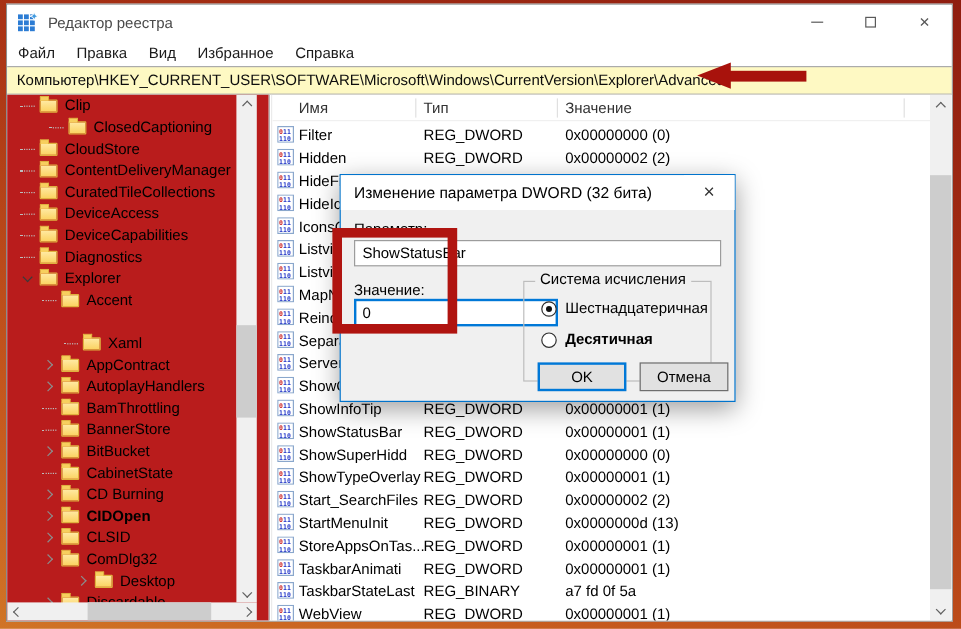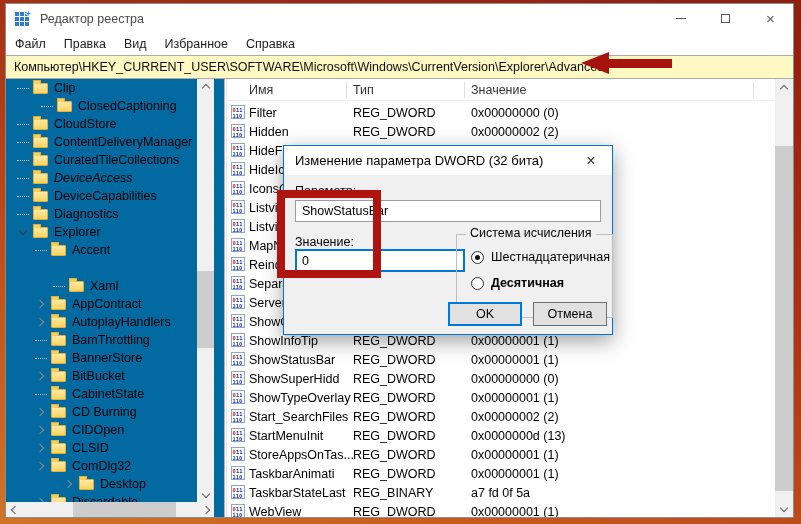--- a/index.html
+++ b/index.html
@@ -17,21 +17,21 @@
   .min-glyph{width:10px;height:1px;background:#5a5a5a;}
   .max-glyph{width:9px;height:9px;border:1px solid #5a5a5a;}
   .close-glyph{font-size:15px;line-height:1;color:#5a5a5a;}
   
   .menubar{position:absolute;left:0;top:29px;right:0;height:22px;display:flex;align-items:center;font-size:12.5px;color:#1b1b1b;background:#fff;}
   .menu-item{padding:0 9px;}
   
   .addressbar{position:absolute;left:0;top:51px;right:0;height:24px;background:#fef9c3;border-top:1px solid #ababab;border-bottom:1px solid #ababab;display:flex;align-items:center;padding:0 8px;font-size:12.5px;color:#0d0d0d;white-space:nowrap;}
   
   .body{position:absolute;left:0;top:75px;right:0;bottom:0;background:#fff;}
-  .tree-pane{position:absolute;left:0;top:0;width:218px;bottom:0;background:#0369a1;overflow:hidden;}
+  .tree-pane{position:absolute;left:0;top:0;width:218px;bottom:0;background:#b91c1c;overflow:hidden;}
   .splitter{position:absolute;left:218px;top:0;width:3px;bottom:0;background:#fff;border-left:1px solid #b5b5b5;border-right:1px solid #e6e6e6;}
   .list-pane{position:absolute;left:221px;top:0;right:0;bottom:0;background:#fff;overflow:hidden;}
   
   .tree-rows{position:absolute;left:0;top:0;right:26px;bottom:15px;}
   .tree-row{position:absolute;left:0;height:18px;width:100%;}
   .expander{position:absolute;top:2px;width:14px;height:14px;display:flex;align-items:center;justify-content:center;}
   .expander.dots::after{content:"";width:12px;border-top:1px dotted #bdbdbd;}
   .chev{width:6px;height:6px;border-right:1.4px solid #8c8c8c;border-bottom:1.4px solid #8c8c8c;display:inline-block;}
   .chev.right{transform:rotate(-45deg);margin-left:-2px;}
   .chev.down{transform:rotate(45deg);border-color:#3b3b3b;margin-top:-3px;}
@@ -67,21 +67,21 @@
   .list-vscroll .sb-btn{width:18px;height:16px;left:0;}
   
   .dialog{position:absolute;left:283px;top:145px;width:330px;height:190px;background:#f0f0f0;border:1px solid #0073cc;box-shadow:0 6px 20px rgba(0,0,0,.38);z-index:10;}
   .dlg-title{position:absolute;top:0;left:0;right:0;height:29px;background:#fff;display:flex;align-items:center;padding-left:11px;font-size:13px;color:#000;}
   .dlg-close{position:absolute;right:0;top:0;width:42px;height:29px;display:flex;align-items:center;justify-content:center;font-size:16px;color:#333;background:#fff;}
   .dlg-label{position:absolute;font-size:12.5px;color:#000;}
   .param-label{left:11px;top:38px;}
   .param-field{position:absolute;left:11px;right:11px;top:54px;height:22px;background:#fff;border:1px solid #9c9c9c;display:flex;align-items:center;padding-left:6px;font-size:12.5px;color:#000;}
   .value-label{left:11px;top:89px;}
   .value-field{position:absolute;left:11px;top:103px;width:170px;height:23px;background:#fff;border:2px solid #0078d7;display:flex;align-items:center;padding-left:5px;font-size:12.5px;color:#000;}
-  .groupbox{position:absolute;left:172px;top:88px;width:157px;height:84px;border:1px solid #bdbdbd;}
+  .groupbox{position:absolute;left:152px;top:88px;width:157px;height:84px;border:1px solid #bdbdbd;}
   .group-label{position:absolute;top:-9px;left:9px;background:#f0f0f0;padding:0 4px;font-size:12.5px;color:#000;white-space:nowrap;}
   .radio-row{position:absolute;left:14px;display:flex;align-items:center;gap:7px;font-size:12.5px;color:#000;white-space:nowrap;}
   .radio-hex{top:15px;align-items:flex-end;} .radio-dec{top:41px;font-weight:bold;}
   .radio{width:13px;height:13px;border:1px solid #2f2f2f;border-radius:50%;background:#fff;position:relative;flex:0 0 auto;}
   .radio.checked::after{content:"";position:absolute;left:3px;top:3px;width:5px;height:5px;background:#101010;border-radius:50%;}
   .btn{position:absolute;top:156px;width:74px;height:24px;display:flex;align-items:center;justify-content:center;font-size:12.5px;color:#000;background:#e1e1e1;}
   .btn-ok{left:164px;border:2px solid #0078d7;}
   .btn-cancel{left:249px;border:1px solid #6e6e6e;}
   
   .anno-rect{position:absolute;left:277px;top:190px;width:104px;height:88px;border:8px solid #b01410;z-index:30;}
@@ -170,21 +170,21 @@
             </div>
             <div class="tree-row" style="top: 72px;">
               <span class="expander dots" style="left: 10px;"></span>
               <span class="hl" style="left: 25px;">
                 <span class="folder"></span>
                 <span class="tlabel">CuratedTileCollections</span>
               </span>
             </div>
             <div class="tree-row" style="top: 90px;">
               <span class="expander dots" style="left: 10px;"></span>
-              <span class="hl" style="left: 25px; font-style: italic;">
+              <span class="hl" style="left: 25px;">
                 <span class="folder"></span>
                 <span class="tlabel">DeviceAccess</span>
               </span>
             </div>
             <div class="tree-row" style="top: 108px;">
               <span class="expander dots" style="left: 10px;"></span>
               <span class="hl" style="left: 25px;">
                 <span class="folder"></span>
                 <span class="tlabel">DeviceCapabilities</span>
               </span>
@@ -273,21 +273,21 @@
               </span>
               <span class="hl" style="left: 43px;">
                 <span class="folder"></span>
                 <span class="tlabel">CD Burning</span>
               </span>
             </div>
             <div class="tree-row" style="top: 342px;">
               <span class="expander" style="left: 28px;">
                 <span class="chev right"></span>
               </span>
-              <span class="hl" style="left: 43px;">
+              <span class="hl" style="left: 43px; font-weight: bold;">
                 <span class="folder"></span>
                 <span class="tlabel">CIDOpen</span>
               </span>
             </div>
             <div class="tree-row" style="top: 360px;">
               <span class="expander" style="left: 28px;">
                 <span class="chev right"></span>
               </span>
               <span class="hl" style="left: 43px;">
                 <span class="folder"></span>

